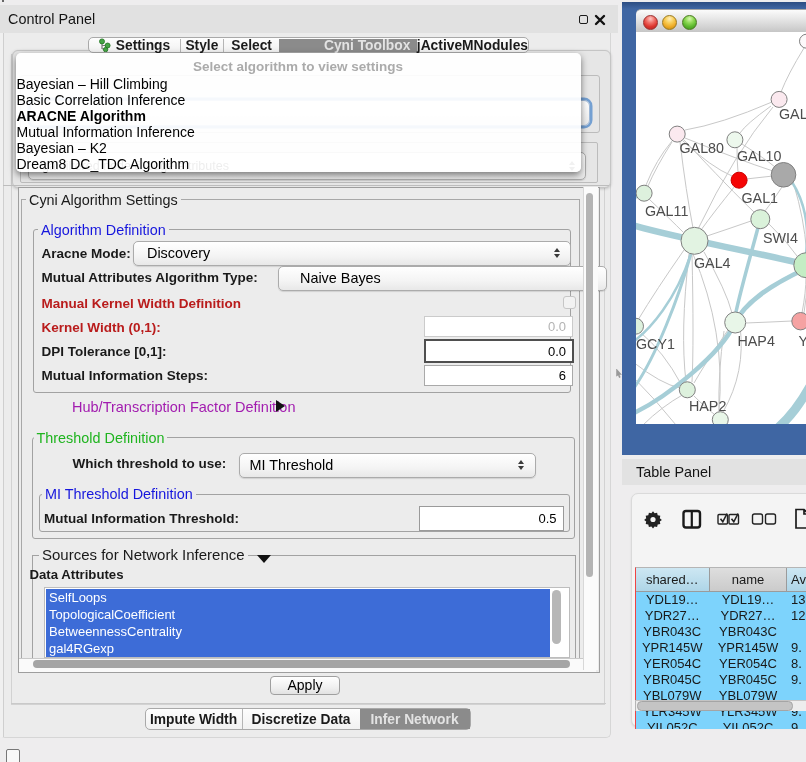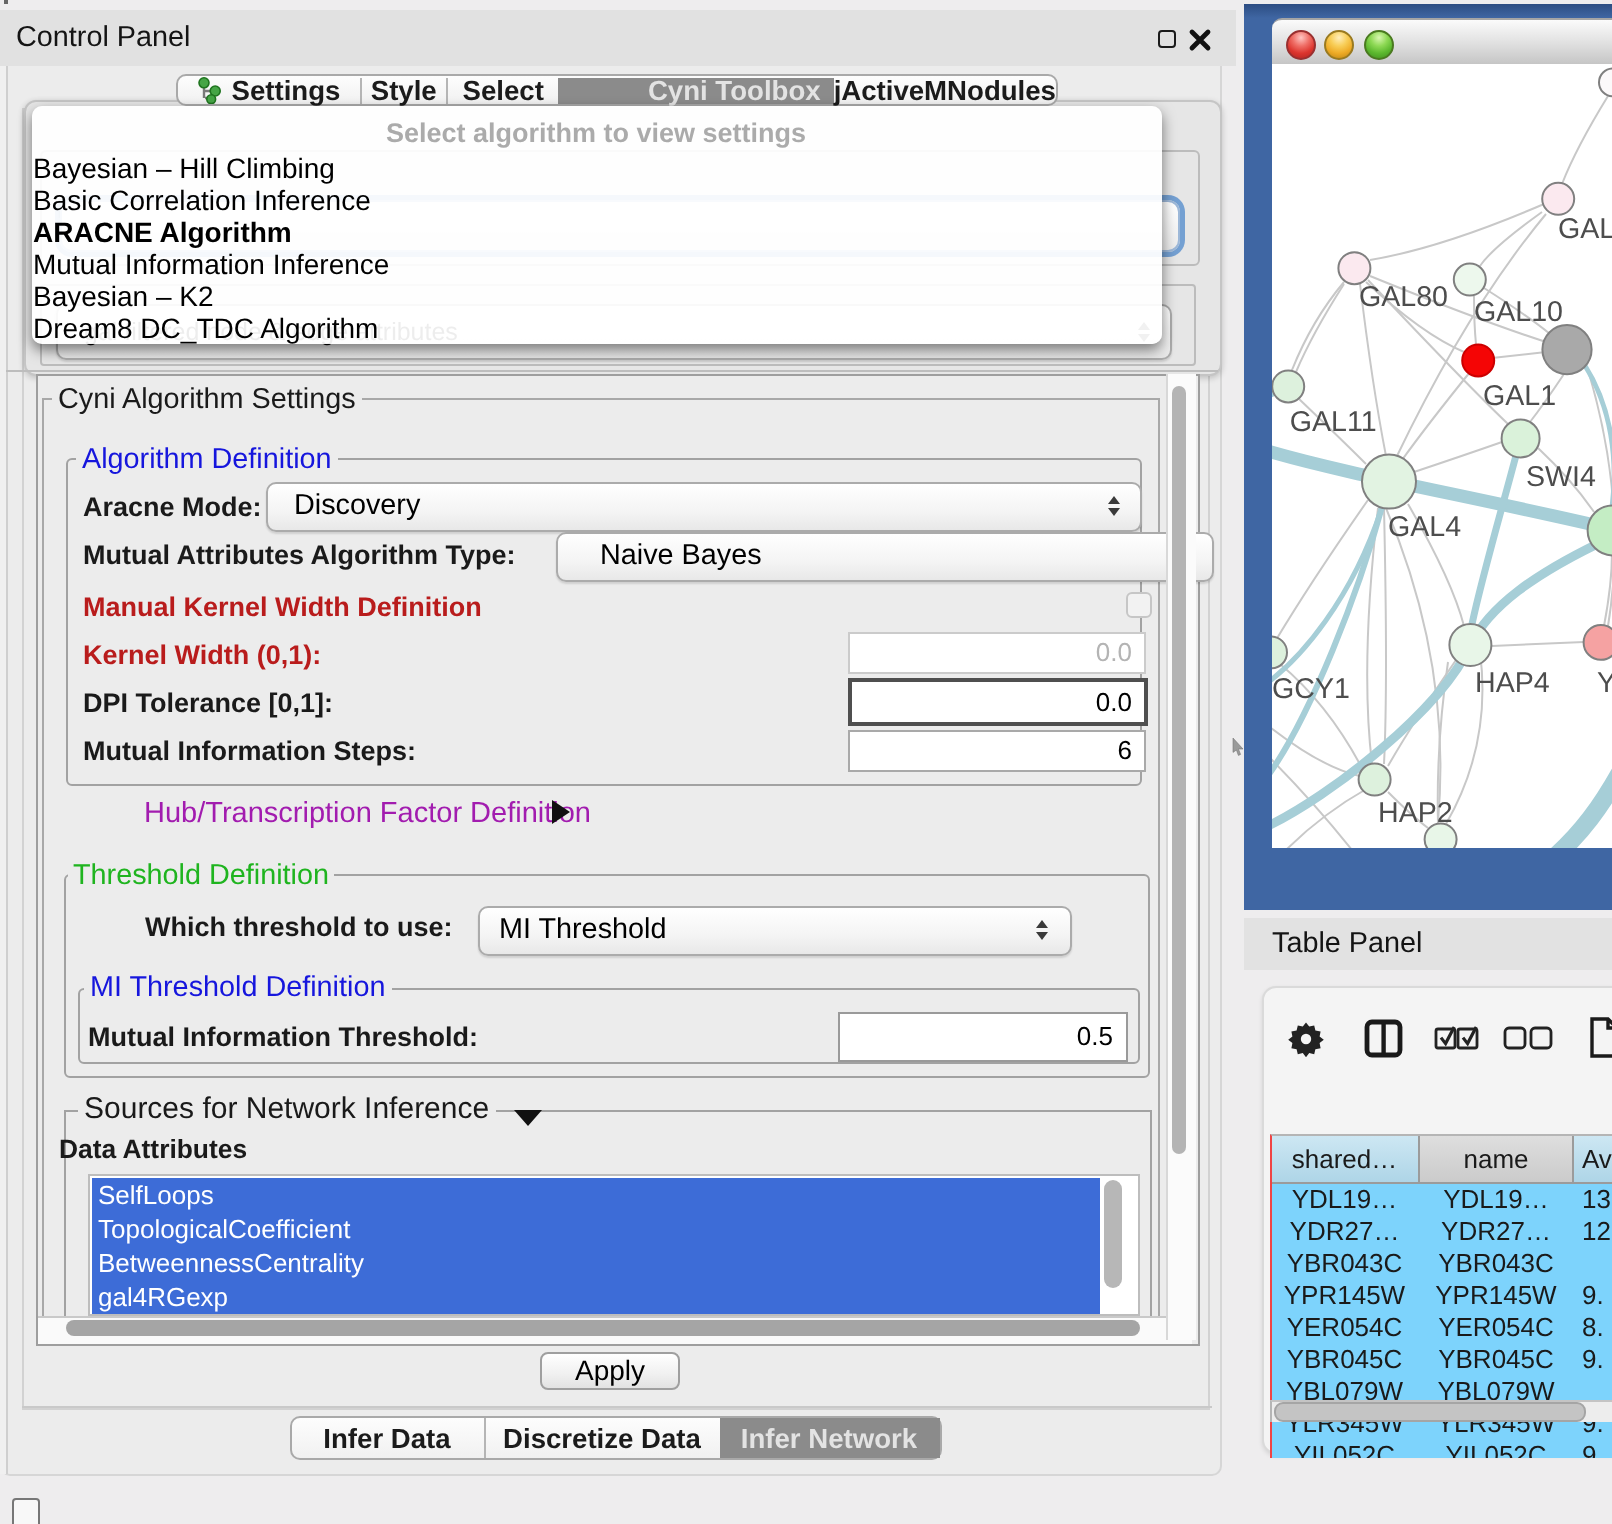--- a/index.html
+++ b/index.html
@@ -133,21 +133,21 @@
 <div class="abs" style="left:19px;top:657.5px;width:577px;height:13px;background:#fafafa;border-top:1px solid #c9c9c9;"></div>
 <div class="abs" style="left:33px;top:660px;width:537px;height:8px;background:#a5a5a5;border-radius:4px;"></div>
 
 <div class="abs" style="left:583px;top:187px;width:14px;height:483px;background:#fbfbfb;border-left:1px solid #d8d8d8;"></div>
 <div class="abs" style="left:585.5px;top:193px;width:7px;height:384px;background:#b4b4b4;border-radius:4px;"></div>
 
 <div class="abs" style="left:270px;top:676px;width:68px;height:17px;background:linear-gradient(#ffffff,#f0f0f0 60%,#e2e2e2);border:1px solid #9f9f9f;border-radius:4px;text-align:center;font-size:14px;color:#000;line-height:17.5px;">Apply</div>
 
 <div class="abs" style="left:10.5px;top:702.5px;width:595px;height:1px;background:#c9c9c9;"></div>
 <div class="abs" style="left:144.5px;top:708px;width:324px;height:20px;display:flex;border:1px solid #a9a9a9;border-radius:5px;background:linear-gradient(#fdfdfd,#f1f1f1);font-size:13.8px;font-weight:bold;color:#1b1b1b;">
-  <div style="width:96px;display:flex;align-items:center;justify-content:center;border-right:1px solid #b5b5b5;">Infer Data</div>
+  <div style="width:96px;display:flex;align-items:center;justify-content:center;border-right:1px solid #b5b5b5;">Impute Width</div>
   <div style="width:117px;display:flex;align-items:center;justify-content:center;">Discretize Data</div>
   <div style="flex:1;display:flex;align-items:center;justify-content:center;background:#8b8b8b;color:#e3e3e3;">Infer Network</div>
 </div>
 
 <div class="abs" style="left:6px;top:749px;width:12px;height:13px;border:1.5px solid #777;border-radius:2px;background:#f8f8f8;"></div>
 
 <div class="abs" style="left:622px;top:1.5px;width:184px;height:453.5px;background:#3f66a3;"></div>
 <div class="abs" style="left:622px;top:1.5px;width:184px;height:7px;background:linear-gradient(#2c4d82,#3f66a3);"></div>
 
 <div class="abs" style="left:635.5px;top:8.6px;width:170.5px;height:23.2px;background:linear-gradient(#fbfbfb,#e6e6e6 40%,#d2d2d2 75%,#c3c3c3);border-bottom:1px solid #8e8e8e;border-radius:5px 0 0 0;border-top:1px solid #a5a5a5;"></div>

